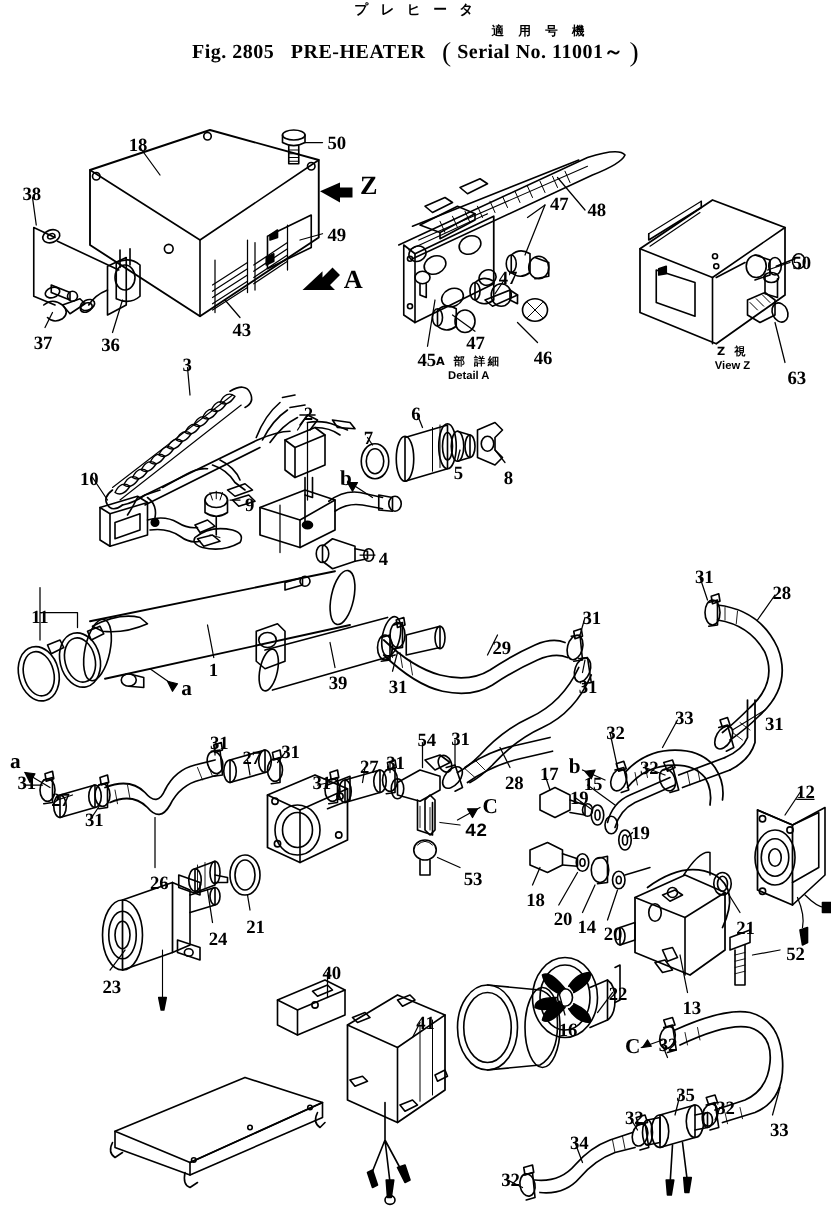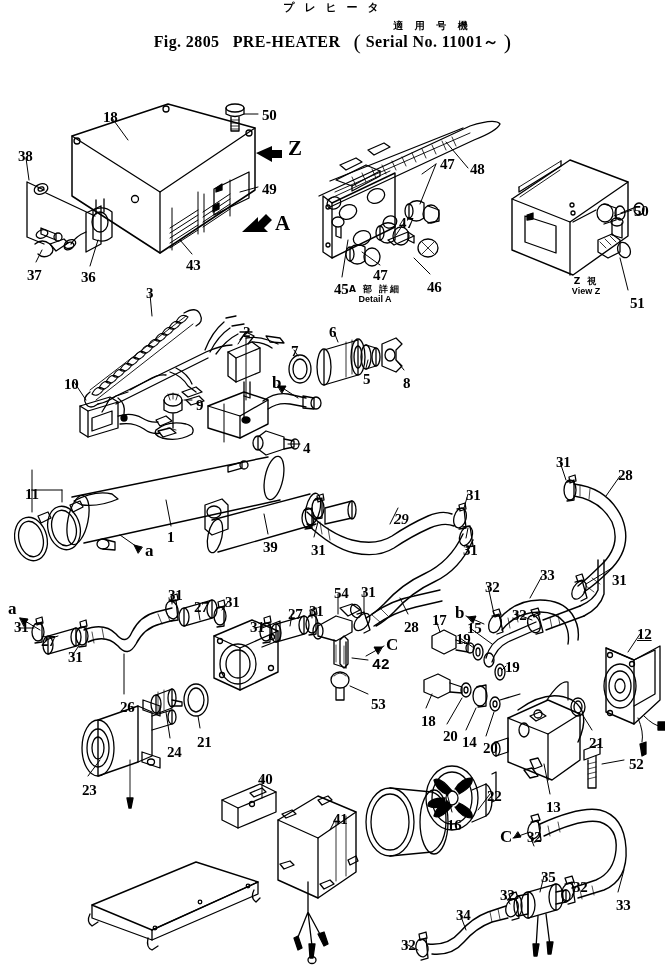--- a/index.html
+++ b/index.html
@@ -878,35 +878,35 @@
       <div class="cal" style="left: 186px; top: 258px;">43</div>
       <div class="cal" style="left: 81px; top: 270px; text-align: right;">36</div>
       <div class="cal" style="left: 27px; top: 268px;">37</div>
       <div class="cal" style="left: 440px; top: 157px;">47</div>
       <div class="cal" style="left: 470px; top: 162px;">48</div>
       <div class="cal" style="left: 399px; top: 216px;">47</div>
       <div class="cal" style="left: 373px; top: 268px;">47</div>
       <div class="cal" style="left: 334px; top: 282px;">45</div>
       <div class="cal" style="left: 427px; top: 280px;">46</div>
       <div class="cal" style="left: 634px; top: 204px;">50</div>
-      <div class="cal" style="left: 630px; top: 296px;">51</div>
+      <div class="cal" style="left: 630px; top: 296px;">63</div>
       <div class="cal" style="left: 146px; top: 286px;">3</div>
       <div class="cal" style="left: 243px; top: 325px;">2</div>
       <div class="cal" style="left: 64px; top: 377px;">10</div>
       <div class="cal" style="left: 196px; top: 398px;">9</div>
       <div class="cal" style="left: 291px; top: 344px;">7</div>
       <div class="cal" style="left: 329px; top: 325px;">6</div>
       <div class="cal" style="left: 363px; top: 372px;">5</div>
       <div class="cal" style="left: 403px; top: 376px;">8</div>
       <div class="cal" style="left: 303px; top: 441px;">4</div>
       <div class="cal" style="left: 25px; top: 463px; margin-top: 24px;">11</div>
       <div class="cal" style="left: 167px; top: 530px;">1</div>
       <div class="cal" style="left: 263px; top: 540px;">39</div>
       <div class="cal" style="left: 311px; top: 543px;">31</div>
-      <div class="cal" style="left: 394px; top: 512px; font-style: italic;">29</div>
+      <div class="cal" style="left: 394px; top: 512px;">29</div>
       <div class="cal" style="left: 466px; top: 488px;">31</div>
       <div class="cal" style="left: 463px; top: 543px;">31</div>
       <div class="cal" style="left: 556px; top: 455px;">31</div>
       <div class="cal" style="left: 618px; top: 468px;">28</div>
       <div class="cal" style="left: 612px; top: 573px;">31</div>
       <div class="cal" style="left: 485px; top: 580px;">32</div>
       <div class="cal" style="left: 540px; top: 568px;">33</div>
       <div class="cal" style="left: 361px; top: 585px;">31</div>
       <div class="cal" style="left: 334px; top: 586px;">54</div>
       <div class="cal" style="left: 404px; top: 620px;">28</div>

